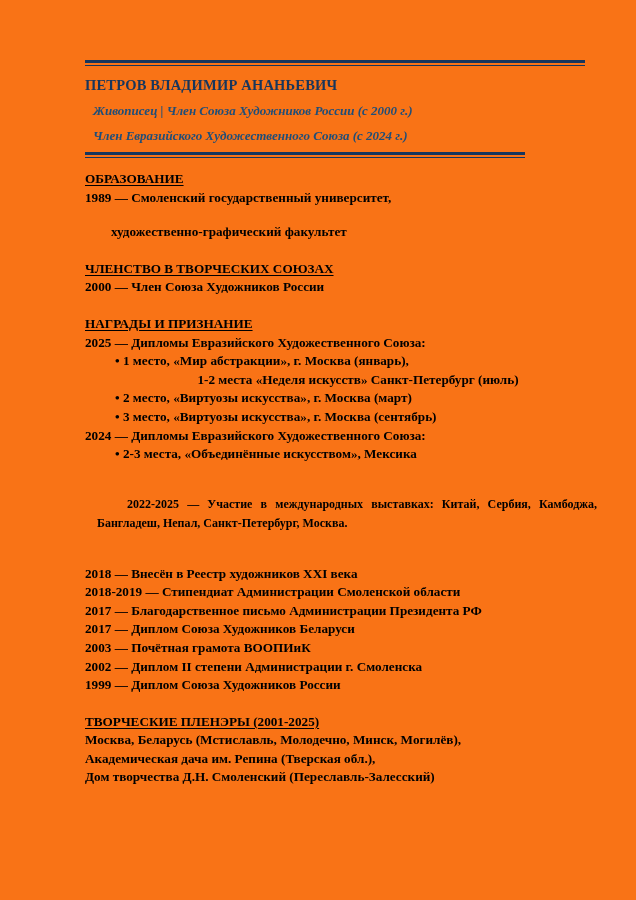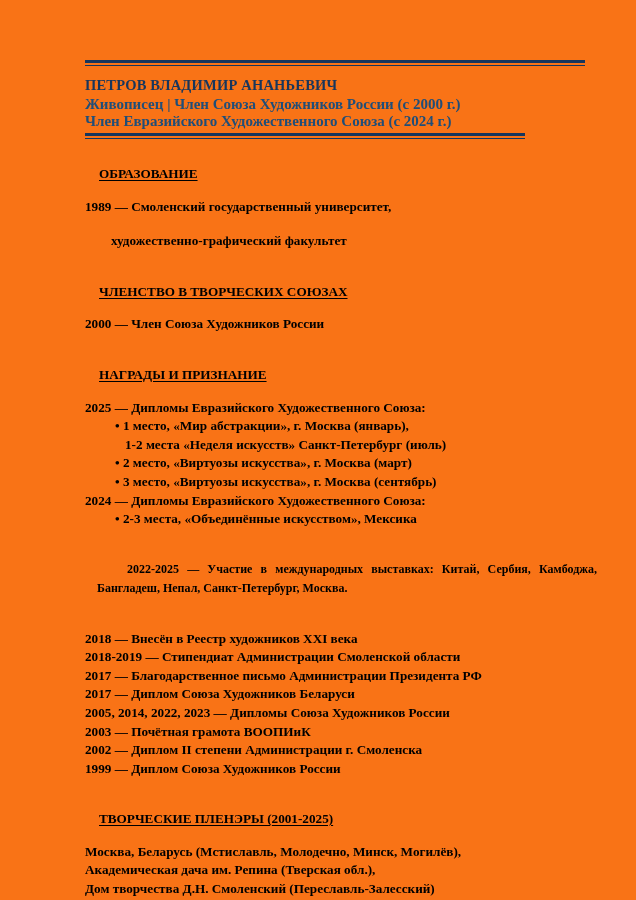--- a/index.html
+++ b/index.html
@@ -52,59 +52,61 @@
     color: #17365d;
     font-weight: bold;
     font-size: 14.5px;
     letter-spacing: 0.2px;
     line-height: 19px;
     margin: 0 0 1px 0;
   }
   .subtitle {
     color: #1f4e79;
     font-weight: bold;
-    font-size: 15px;
+    font-size: 13px;
     line-height: 16.5px;
-    margin: 0;
+    margin: 8px;
     white-space: nowrap;
+    font-style: italic;
   }
 
   
   .body-block {
     padding-top: 12px;
     font-size: 13.2px;
     line-height: 18.6px;
     font-weight: bold;
   }
 
   h2.section {
     font-size: 13.2px;
     font-weight: bold;
     line-height: 18.6px;
-    margin: 14px;
+    margin: 0;
     padding: 0;
     display: inline-block;
     text-decoration: underline;
     text-underline-offset: 1.5px;
   }
   .section-wrap { margin: 0; }
 
   .line {
     margin: 0;
     white-space: nowrap;
   }
   .line.indent {
     padding-left: 26px;
     margin-top: 16px;
   }
   .line.bullet {
     padding-left: 30px;
   }
   .line.bullet-cont {
     padding-left: 40px;
+    text-align: center;
   }
   .spacer-md { height: 18px; }
   .spacer-lg { height: 19px; }
 
   .para-justify {
     margin: 12px;
     text-align: justify;
     text-indent: 30px;
     font-weight: bold;
     font-size: 12px;
@@ -162,21 +164,20 @@
 
       <p class="para-justify">2022-2025 — Участие в международных выставках: Китай, Сербия, Камбоджа, Бангладеш, Непал, Санкт-Петербург, Москва.</p>
 
       <div class="spacer-lg"></div>
 
       <div class="section-wrap">
         <p class="line">2018 — Внесён в Реестр художников XXI века</p>
         <p class="line">2018-2019 — Стипендиат Администрации Смоленской области</p>
         <p class="line">2017 — Благодарственное письмо Администрации Президента РФ</p>
         <p class="line">2017 — Диплом Союза Художников Беларуси</p>
-        <p class="line">2005, 2014, 2022, 2023 — Дипломы Союза Художников России</p>
         <p class="line">2003 — Почётная грамота ВООПИиК</p>
         <p class="line">2002 — Диплом II степени Администрации г. Смоленска</p>
         <p class="line">1999 — Диплом Союза Художников России</p>
       </div>
 
       <div class="spacer-md"></div>
 
       <div class="section-wrap">
         <h2 class="section">ТВОРЧЕСКИЕ ПЛЕНЭРЫ (2001-2025)</h2>
         <p class="line">Москва, Беларусь (Мстиславль, Молодечно, Минск, Могилёв),</p>

